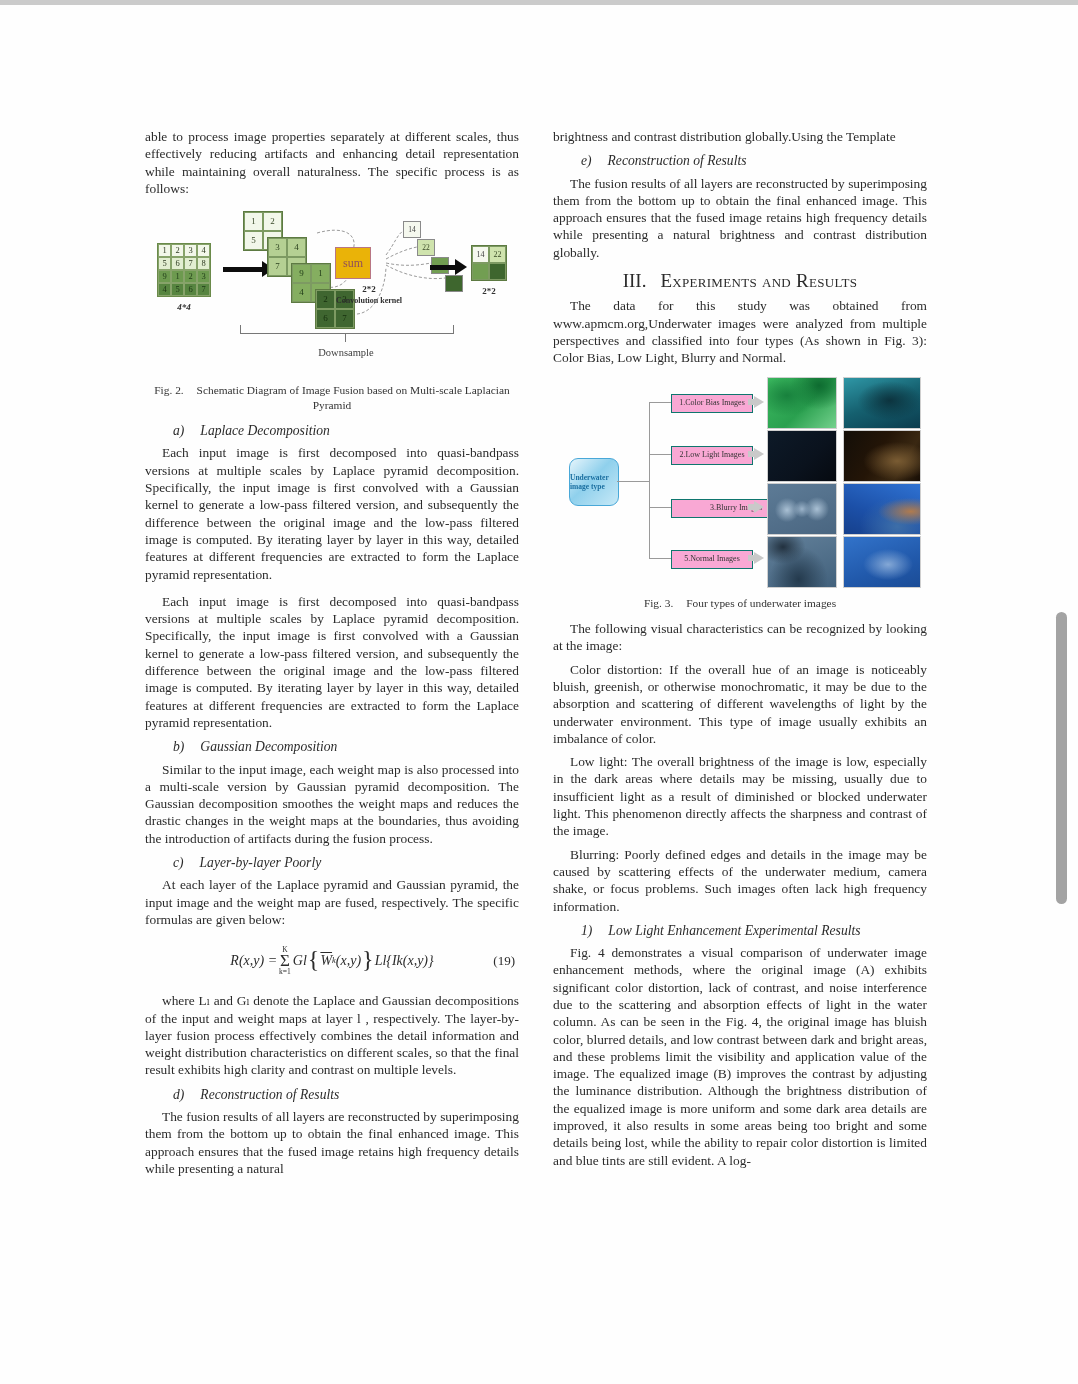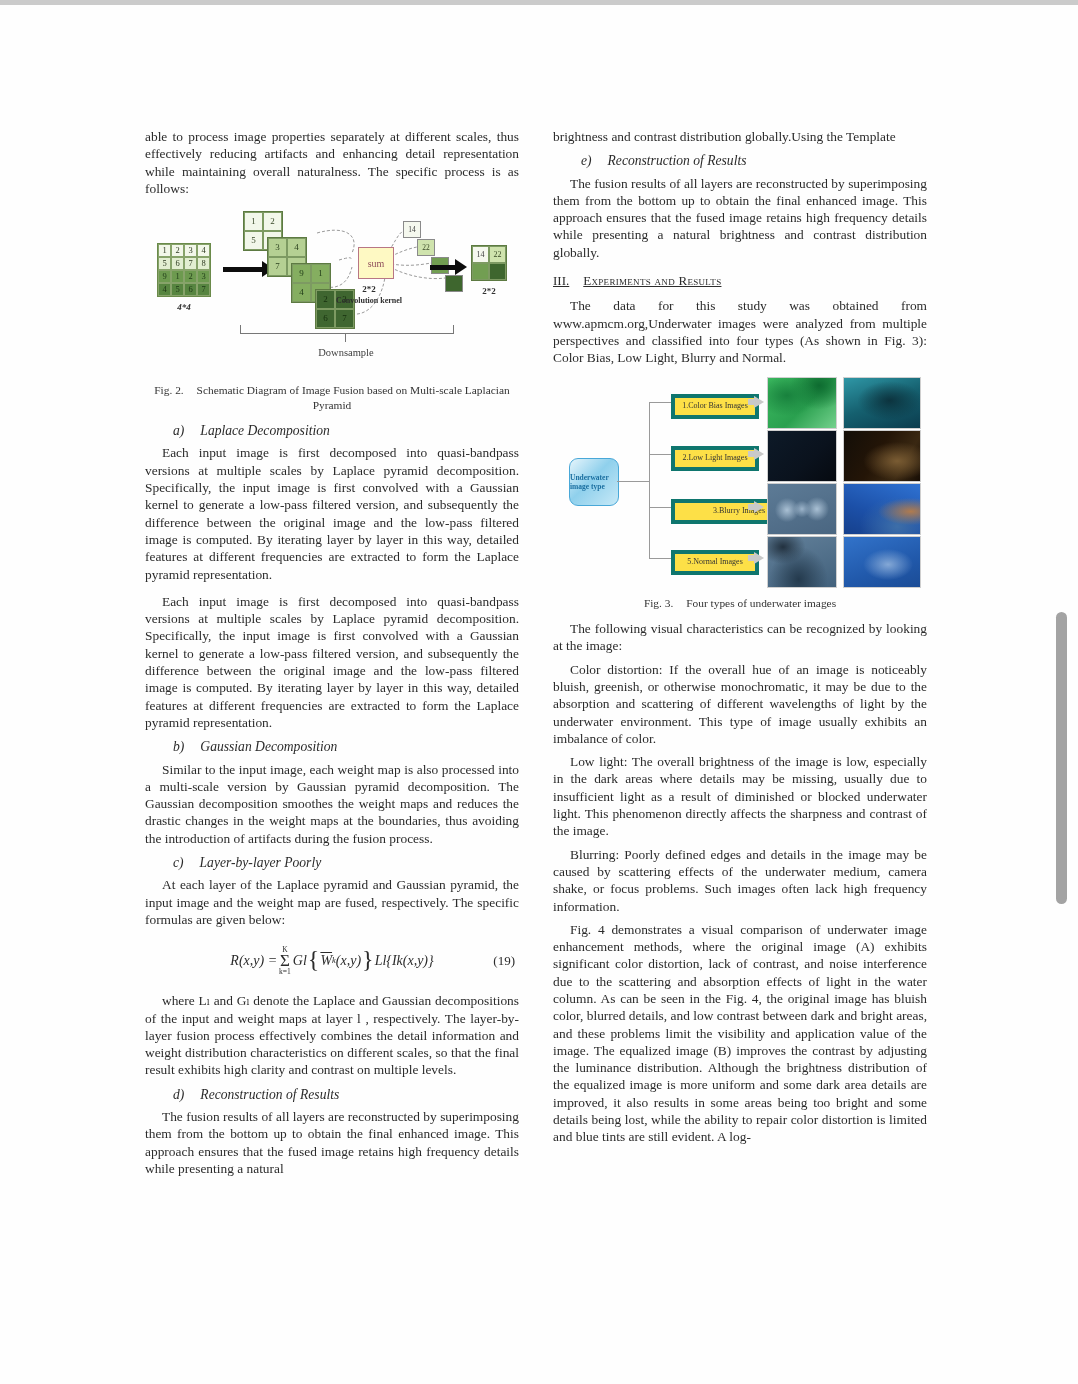--- a/index.html
+++ b/index.html
@@ -6,43 +6,43 @@
   #page{position:relative;width:1078px;height:1384px;background:#fefefe;overflow:hidden;
         font-family:"Liberation Serif","DejaVu Serif",serif;color:#2b2b2b;}
   #topstrip{position:absolute;left:0;top:0;width:1078px;height:5px;background:#cbcbcb;}
   .col{position:absolute;top:128px;width:374px;font-size:13.4px;line-height:17.3px;}
   #col-left{left:145px;}
   #col-right{left:553px;}
   .p{text-align:justify;text-indent:17px;margin:0 0 6px 0;}
   .p.noind{text-indent:0;}
   .h-sub{font-style:italic;margin:7px 0 5px 28px;font-size:13.6px;}
   .h-sub .lbl{margin-right:16px;}
-  .h-sec{margin:11px 0 8px 0;font-size:13px;text-decoration:underline;}
+  .h-sec{text-align:center;margin:11px 0 8px 0;font-size:19px;}
   .h-sec .num{margin-right:14px;}
   .h-sec .sc{font-variant:small-caps;letter-spacing:.3px;}
   .caption{font-size:11.4px;line-height:14.5px;margin:6px 0 10px 0;text-align:center;color:#333;}
   .caption .fign{margin-right:10px;}
   
   #fig2{position:relative;width:374px;height:172px;margin:8px 0 2px 0;}
   .g4{position:absolute;left:12px;top:38px;display:grid;grid-template-columns:repeat(4,13px);
       grid-template-rows:repeat(4,13px);border:1px solid #6a8a4a;}
   .g4 span{border:1px solid #87a36a;font-size:8.5px;display:flex;align-items:center;justify-content:center;color:#2d3a20;}
   .c-r1{background:#f2f7e9;} .c-r2{background:#e2eed1;}
   .c-r3{background:#6d9a4f;color:#23401a!important;} .c-r4{background:#578540;color:#1e3816!important;}
   .glabel{position:absolute;font-size:9px;font-weight:bold;color:#333;text-align:center;}
   .arrow{position:absolute;height:5px;background:#0d0d0d;}
   .arrow:after{content:"";position:absolute;right:-11px;top:-6px;width:0;height:0;
       border-top:8px solid transparent;border-bottom:8px solid transparent;border-left:12px solid #0d0d0d;}
   .blk{position:absolute;display:grid;grid-template-columns:repeat(2,19px);grid-template-rows:repeat(2,19px);
        border:1px solid #5d7a42;}
   .blk span{border:1px solid #7d9a62;font-size:9px;display:flex;align-items:center;justify-content:center;}
   .b1{background:#f2f7ea;color:#3a4a2a;} .b2{background:#b5d093;color:#2e4420;}
   .b3{background:#85ae60;color:#24401a;} .b4{background:#3f6630;color:#16300e;}
-  #sumbox{position:absolute;left:213px;top:42px;width:34px;height:30px;background:#fef9c3;
-      border:1px solid #b87684;font-size:10px;color:#8f4f5c;display:flex;align-items:center;justify-content:center;}
+  #sumbox{position:absolute;left:190px;top:42px;width:34px;height:30px;background:#eab308;
+      border:1px solid #b87684;font-size:12px;color:#8f4f5c;display:flex;align-items:center;justify-content:center;}
   .kl{position:absolute;text-align:center;font-weight:bold;color:#2e2e2e;}
   .sbox{position:absolute;width:16px;height:15px;border:1px solid #8a8a8a;font-size:7.5px;
       display:flex;align-items:center;justify-content:center;}
   .outg{position:absolute;left:326px;top:40px;display:grid;grid-template-columns:repeat(2,17px);
       grid-template-rows:repeat(2,17px);border:1px solid #5d7a42;}
   .outg span{border:1px solid #7d9a62;font-size:8px;display:flex;align-items:center;justify-content:center;}
   .brace{position:absolute;left:95px;top:120px;width:212px;height:8px;
       border-left:1px solid #777;border-right:1px solid #777;border-bottom:1px solid #777;}
   .brace-tick{position:absolute;left:200px;top:128px;width:1px;height:9px;background:#777;}
   .downs{position:absolute;left:95px;top:139px;width:212px;text-align:center;font-size:10.5px;color:#3e3e3e;}
@@ -56,21 +56,21 @@
   .formula .ovl{text-decoration:overline;}
   .formula sup{font-size:8.5px;}
   .formula .eqnum{position:absolute;right:4px;font-style:normal;font-size:13px;}
   
   #fig3{position:relative;width:374px;height:216px;margin:7px 0 2px 0;}
   #f3node{position:absolute;left:16px;top:84px;width:48px;height:46px;border-radius:9px;
       background:linear-gradient(135deg,#e6f5fc 0%,#8fd0ec 45%,#c7e9f7 100%);
       border:1.5px solid #49a8d8;display:flex;align-items:center;justify-content:center;text-align:left;
       font-size:7.5px;font-weight:bold;color:#1b6fa0;line-height:9px;}
   .f3line{position:absolute;background:#9a9a9a;}
-  .f3box{position:absolute;left:118px;width:80px;height:17px;border:4px solid #0f766e;background:#fde047;
+  .f3box{position:absolute;left:118px;width:80px;height:17px;border:1px solid #0f766e;background:#f9a8d4;
       font-size:8px;color:#333;display:flex;align-items:center;justify-content:center;}
   .f3arrow{position:absolute;left:201px;width:0;height:0;border-top:6px solid transparent;
       border-bottom:6px solid transparent;border-left:10px solid #c9c9c9;}
   .f3arrow:before{content:"";position:absolute;left:-16px;top:-3px;width:7px;height:6px;background:#c9c9c9;}
   .thumb{position:absolute;height:50px;border:1px solid #cfcfcf;}
   .t-c1{left:214px;width:68px;} .t-c2{left:290px;width:76px;}
   .img-green{background:radial-gradient(ellipse at 28% 35%,#18813d 0%,rgba(0,0,0,0) 45%),
       radial-gradient(ellipse at 75% 15%,#0e6b30 0%,rgba(0,0,0,0) 40%),
       linear-gradient(135deg,#3cba60 0%,#2aa04f 55%,#74d18d 100%);}
   .img-teal{background:radial-gradient(ellipse at 60% 45%,rgba(10,40,50,.8) 0%,rgba(0,0,0,0) 50%),
@@ -281,17 +281,20 @@
     <p class="caption">
       <span class="fign">Fig. 3.</span>
       <span>Four types of underwater images</span>
     </p>
 
     <p class="p">The following visual characteristics can be recognized by looking at the image:</p>
     <p class="p">Color distortion: If the overall hue of an image is noticeably bluish, greenish, or otherwise monochromatic, it may be due to the absorption and scattering of different wavelengths of light by the underwater environment. This type of image usually exhibits an imbalance of color.</p>
     <p class="p">Low light: The overall brightness of the image is low, especially in the dark areas where details may be missing, usually due to insufficient light as a result of diminished or blocked underwater light. This phenomenon directly affects the sharpness and contrast of the image.</p>
     <p class="p">Blurring: Poorly defined edges and details in the image may be caused by scattering effects of the underwater medium, camera shake, or focus problems. Such images often lack high frequency information.</p>
 
+    <div class="h-sub">
+      <span class="lbl">1)</span><span>Low Light Enhancement Experimental Results</span>
+    </div>
     <p class="p">Fig. 4 demonstrates a visual comparison of underwater image enhancement methods, where the original image (A) exhibits significant color distortion, lack of contrast, and noise interference due to the scattering and absorption effects of light in the water column. As can be seen in the Fig. 4, the original image has bluish color, blurred details, and low contrast between dark and bright areas, and these problems limit the visibility and application value of the image. The equalized image (B) improves the contrast by adjusting the luminance distribution. Although the brightness distribution of the equalized image is more uniform and some dark area details are improved, it also results in some areas being too bright and some details being lost, while the ability to repair color distortion is limited and blue tints are still evident. A log-</p>
   </div>
 
   <div id="scrollthumb"></div>
 </div>
 
 </body></html>

